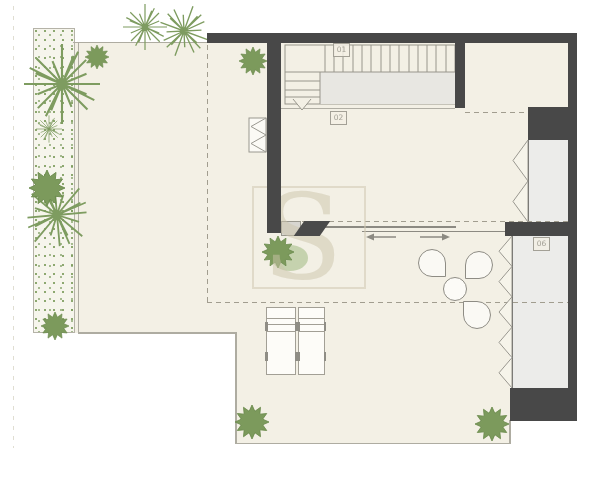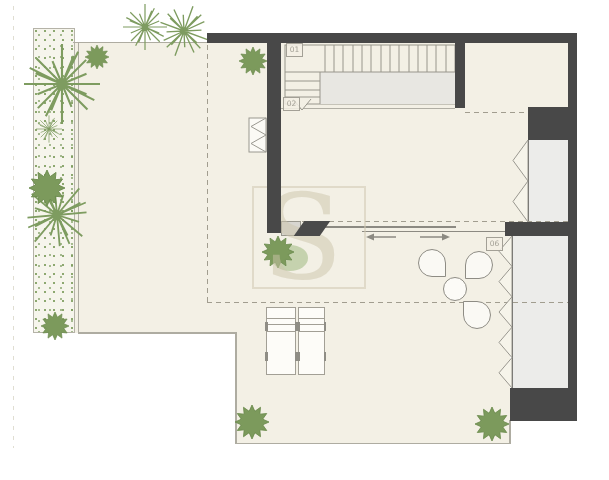--- a/index.html
+++ b/index.html
@@ -24,21 +24,21 @@
   
   .wardrobe{background:#ececea;border-left:1px solid #5f5f5f;z-index:3;}
   
   .dash-h{height:1.3px;background:repeating-linear-gradient(90deg,#a19d8f 0 5px,transparent 5px 9px);z-index:4;}
   .dash-v{width:1.3px;background:repeating-linear-gradient(180deg,#a19d8f 0 5px,transparent 5px 9px);z-index:4;}
   .dash-faint{width:1.2px;background:repeating-linear-gradient(180deg,#e0ded2 0 4px,transparent 4px 10px);z-index:1;}
   
   .track{height:1.8px;background:#8c8a82;z-index:4;}
   
   .rlabel{width:15px;height:12px;line-height:12px;text-align:center;font-size:7.5px;
-    color:#a3a096;border:1px solid #a3a096;background:rgba(243,240,229,.85);z-index:7;}
+    color:#a3a096;border:1px solid #a3a096;background:rgba(243,240,229,.85);z-index:7;margin-left:47px;}
   
   .table-round{width:22px;height:22px;border:1.5px solid #8e8c84;border-radius:50%;
     background:#fcfbf7;z-index:5;}
   .chair{width:26px;height:26px;border:1.5px solid #8e8c84;background:#faf9f4;
     border-radius:50% 50% 50% 0;z-index:5;}
   .lounger{background:#fdfcf8;border:1.2px solid #a29f95;z-index:5;}
   .lounger .back{position:absolute;left:0;right:0;top:4px;height:22px;
     background:repeating-linear-gradient(180deg,transparent 0 5.5px,#a29f95 5.5px 6.7px);}
   .tick{position:absolute;width:2.5px;height:9px;background:#8f8d85;}
   
@@ -160,16 +160,16 @@
 
   <div class="abs wall" style="left:207px;top:33px;width:370px;height:10px;"></div>
   <div class="abs wall" style="left:568px;top:33px;width:9px;height:370px;"></div>
   <div class="abs wall" style="left:267px;top:43px;width:14px;height:190px;"></div>
   <div class="abs wall" style="left:455px;top:43px;width:10px;height:65px;"></div>
   <div class="abs wall" style="left:528px;top:107px;width:49px;height:33px;"></div>
   <div class="abs wall" style="left:505px;top:222px;width:72px;height:14px;"></div>
   <div class="abs wall" style="left:510px;top:388px;width:67px;height:33px;"></div>
 
   <div class="abs rlabel" style="left:286px;top:43px;">01</div>
-  <div class="abs rlabel" style="left:283px;top:97px;">02</div>
+  <div class="abs rlabel" style="left:283px;top:111px;">02</div>
   <div class="abs rlabel" style="left:486px;top:237px;">06</div>
 
 </div>
 
 </body></html>

